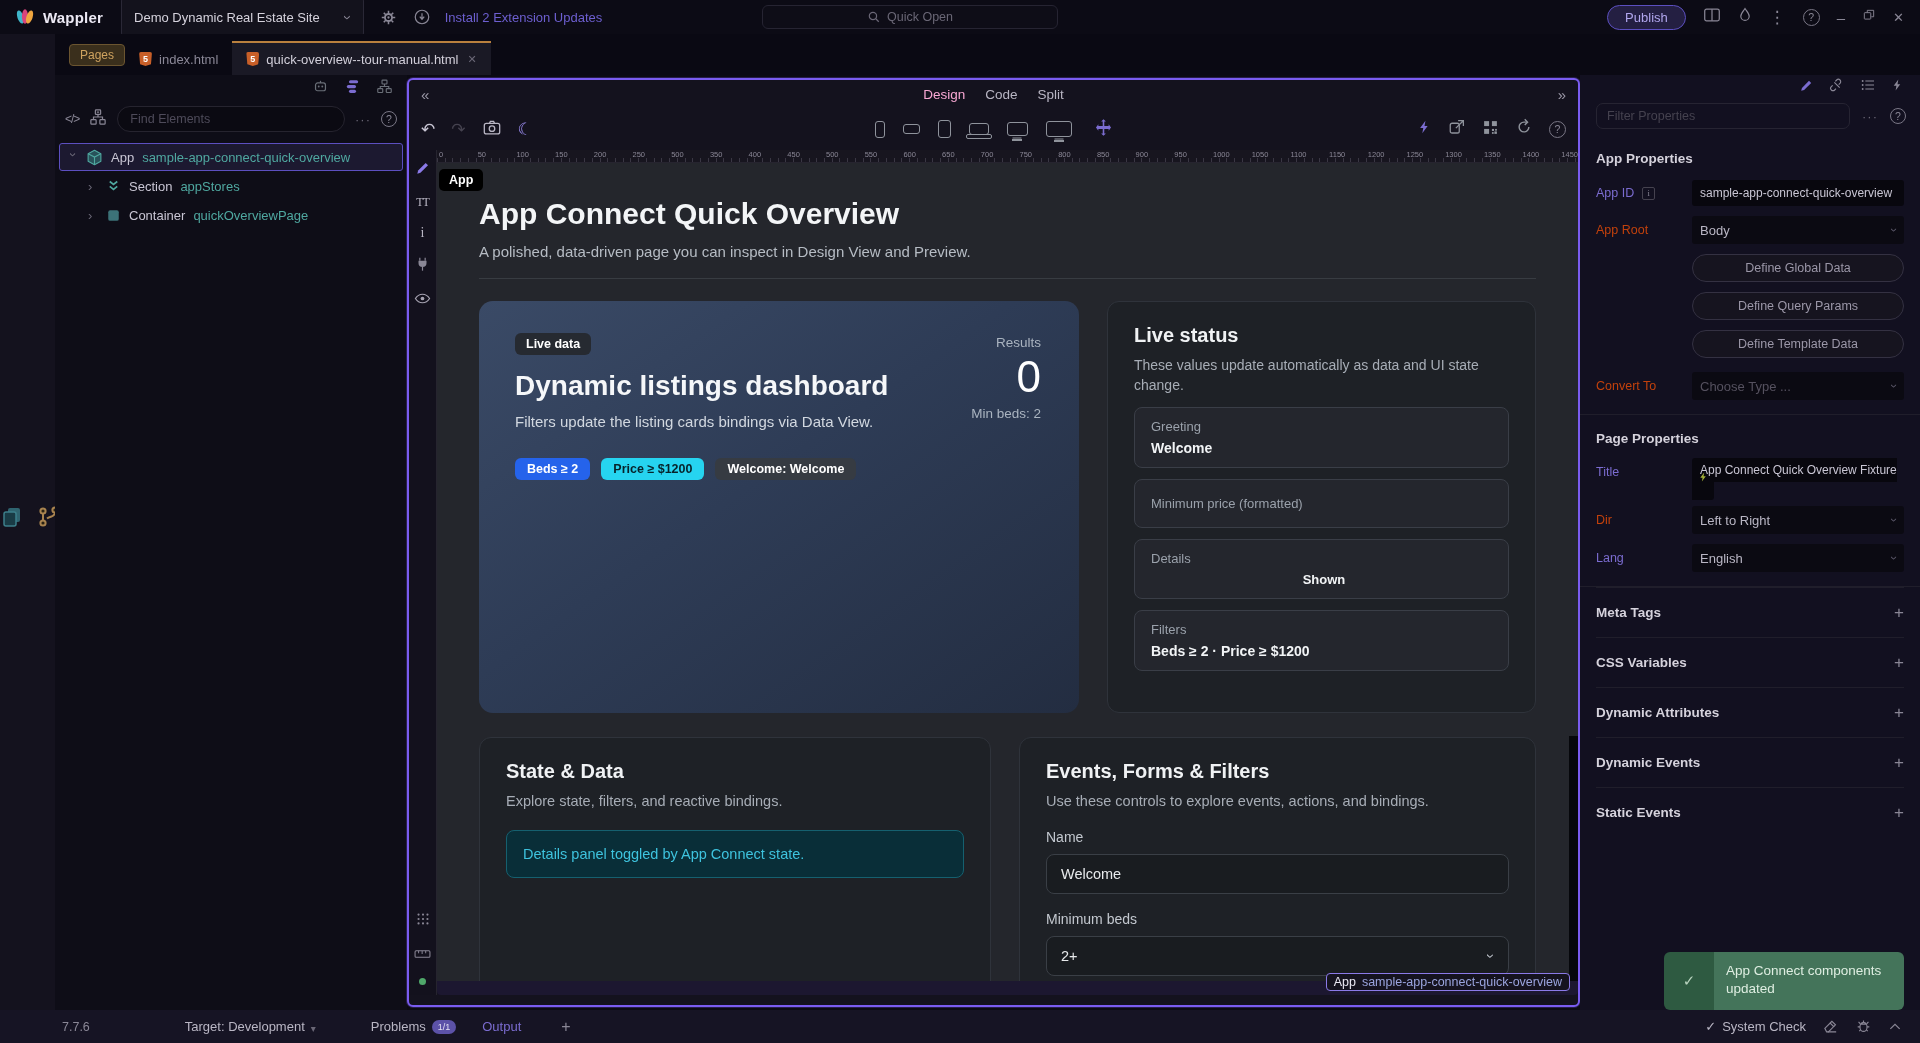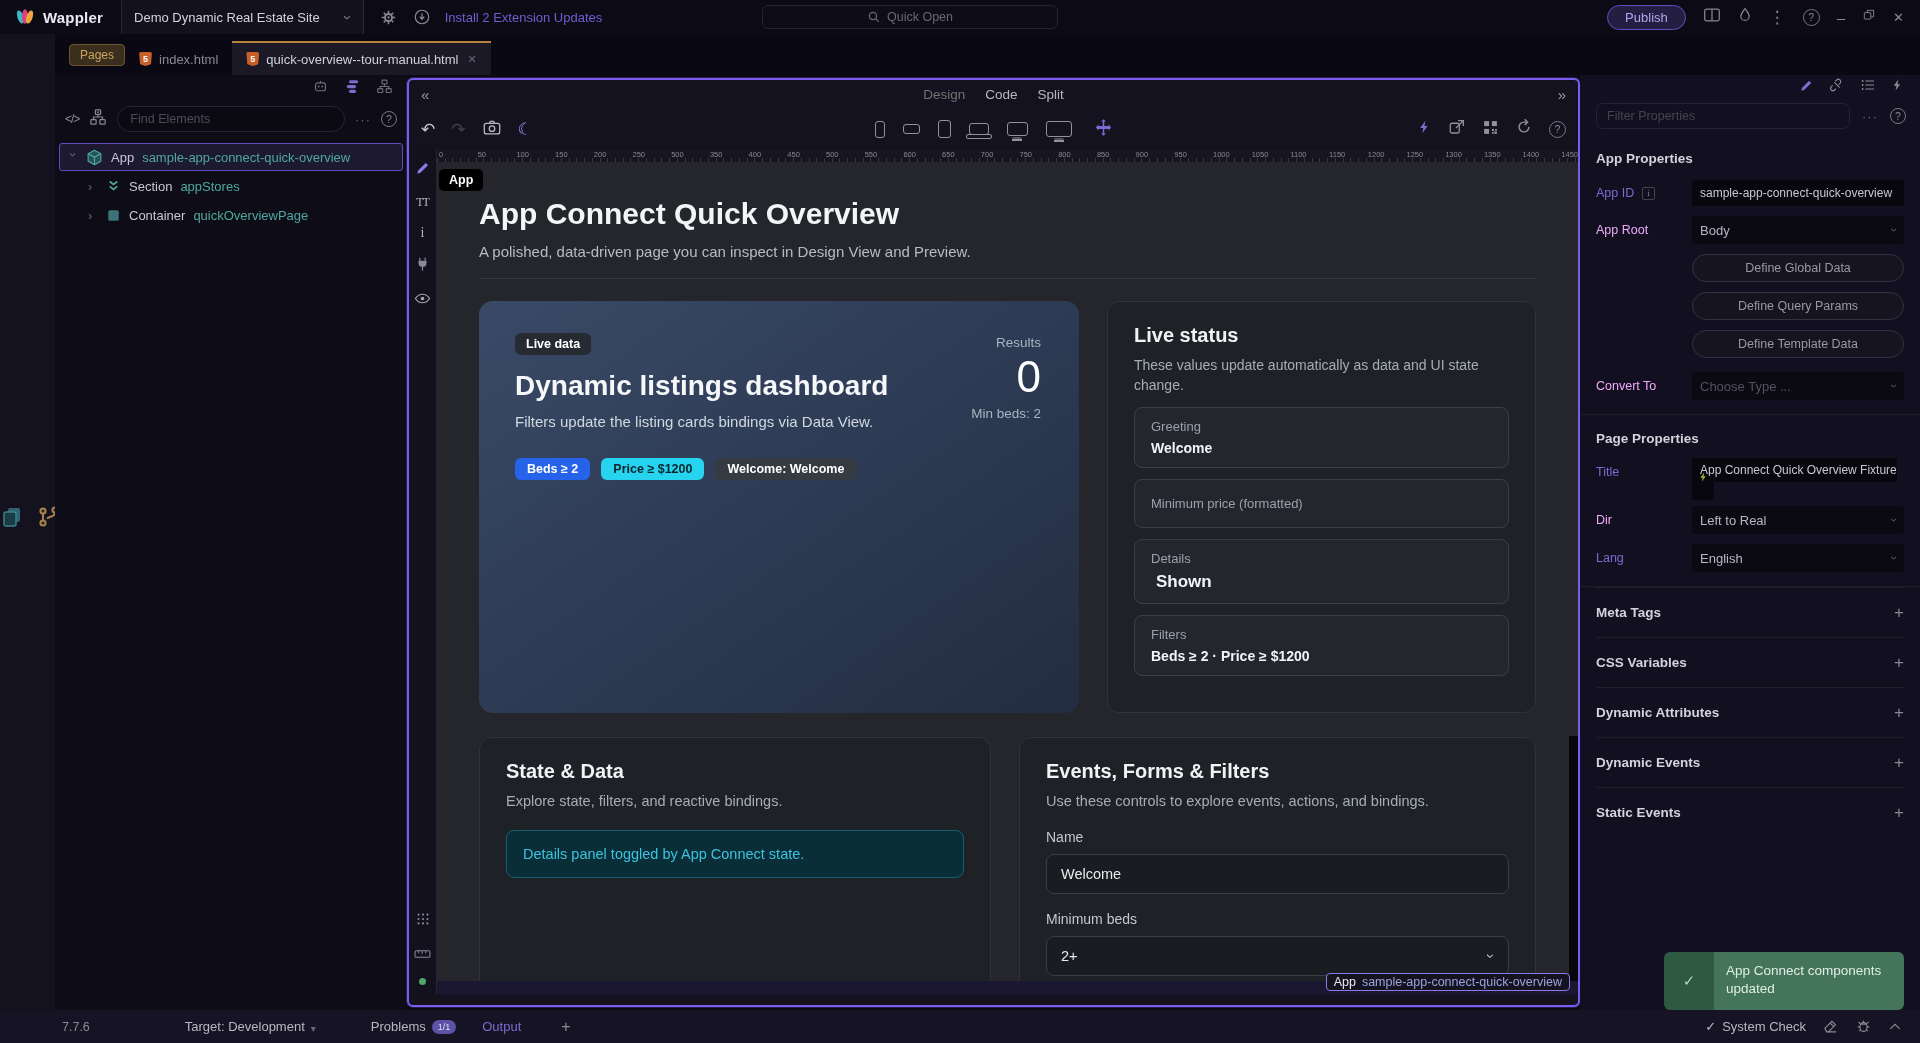--- a/index.html
+++ b/index.html
@@ -52,21 +52,21 @@
   .tchev { color:#6a6776; font-size:13px; width:10px; }
   .rot90 { display:inline-block; transform:rotate(90deg); }
   .t-type { color:#c9c6d4; }
   .t-name { color:#4fa8a0; }
 
   
   .design { position:absolute; left:407px; top:78px; width:1173px; height:929px; border:2px solid #7a5cf0; border-radius:6px; background:#14121e; box-shadow:0 0 0 1px rgba(122,92,240,.25); }
   .d-head { height:28px; display:flex; align-items:center; padding:0 12px; position:relative; }
   .d-tabs { position:absolute; left:0; right:0; display:flex; justify-content:center; gap:20px; font-size:13.5px; }
   .d-tab { color:#b9b6c4; }
-  .d-tab.active { color:#737373; }
+  .d-tab.active { color:#f9a8d4; }
   .d-collapse { color:#9a97a6; font-size:15px; z-index:2; }
   .d-expand { margin-left:auto; color:#9a97a6; font-size:15px; z-index:2; }
   .d-tools { height:42px; display:flex; align-items:center; padding:0 12px; position:relative; }
   .dt-left { display:flex; align-items:center; gap:16px; }
   .dt-center { position:absolute; left:0; right:0; display:flex; justify-content:center; align-items:center; gap:18px; }
   .dt-right { margin-left:auto; display:flex; align-items:center; gap:16px; z-index:2; }
   .undo { color:#c9c6d4; font-size:17px; }
   .redo { color:#45424f; font-size:17px; }
   .moon { color:#9b8cf0; font-size:17px; }
   .dev { border:1.5px solid #8f939c; border-radius:3px; position:relative; display:inline-block; }
@@ -108,21 +108,21 @@
   .res-value { font-size:44px; font-weight:500; color:#fff; margin-top:2px; }
   .res-min { font-size:13.5px; color:#aab4c0; margin-top:4px; }
   .panel-card { background:#1e2126; border:1px solid #2f333b; border-radius:12px; padding:22px 26px; }
   .ls { flex:1; height:412px; }
   .card-h3 { font-size:20px; font-weight:bold; color:#f0f2f4; }
   .card-desc { margin-top:8px; font-size:14px; color:#a7adb6; line-height:1.45; }
   .ls-item { background:#24262d; border:1px solid #3a3e47; border-radius:8px; padding:11px 16px; margin-top:11px; }
   .ls-label { font-size:13px; color:#9aa1ab; }
   .ls-value { font-size:14px; font-weight:bold; color:#f2f4f6; margin-top:6px; }
   .ls-item.empty { padding:16px 16px; }
-  .ls-item.inset .ls-value { font-size:17px; margin-left:5px; }
+  .ls-item.inset .ls-value { font-size:13px; margin-left:5px;text-align:center; }
   .bottom-row { margin-top:24px; }
   .state-card { flex:0 0 512px; height:300px; }
   .events-card { flex:0 0 517px; height:310px; }
   .teal-alert { margin-top:18px; background:#092e38; border:1px solid #15606f; border-radius:8px; padding:15px 16px; color:#3ec3de; font-size:14.5px; }
   .fld-label { margin-top:17px; font-size:14px; color:#c3c8cf; }
   .fld-input { margin-top:9px; width:100%; height:40px; background:#191c20; border:1px solid #3a3f46; border-radius:8px; color:#e8eaec; font-size:14.5px; padding:0 14px; outline:none; font-family:"Liberation Sans",sans-serif; }
   .fld-select { display:flex; align-items:center; justify-content:space-between; padding-right:14px; }
   .sel-chev { color:#c3c8cf; font-size:14px; }
   .cv-thumb { position:absolute; right:0; bottom:0; width:9px; height:245px; background:#06070b; }
   .d-footer { height:14px; background:#1c1730; position:relative; border-radius:0 0 4px 4px; }
@@ -133,21 +133,21 @@
 
   
   .props { position:absolute; left:1580px; top:75px; width:340px; height:935px; background:#121020; }
   .pr-minihead { height:24px; display:flex; justify-content:flex-end; align-items:center; gap:15px; padding-right:16px; }
   .pr-filter { display:flex; align-items:center; gap:12px; padding:4px 14px 6px 16px; }
   .filter-input { flex:1; height:26px; background:transparent; border:1px solid #262432; border-radius:7px; color:#6a6776; font-size:12.5px; padding:0 10px; outline:none; font-family:"Liberation Sans",sans-serif; }
   .filter-input::placeholder { color:#45424f; }
   .pr-body { padding:0 16px; }
   .pr-title { font-size:13.5px; font-weight:bold; color:#d5d2dc; margin:16px 0 14px 0; }
   .prow { display:flex; align-items:center; margin-bottom:10px; }
-  .plabel { width:96px; font-size:12.5px; color:#f0abfc; flex-shrink:0; display:flex; align-items:center; gap:8px; }
+  .plabel { width:96px; font-size:12.5px; color:#c2410c; flex-shrink:0; display:flex; align-items:center; gap:8px; }
   .plabel.dyn { color:#7b6cd0; }
   .pctl { flex:1; }
   .pinput { width:100%; height:26px; background:#08070e; border:none; border-radius:3px; color:#c9c6d4; font-size:12px; padding:0 8px; outline:none; font-family:"Liberation Sans",sans-serif; }
   .pselect { width:100%; height:28px; background:#0b0a12; border-radius:3px; color:#b9b6c4; font-size:13px; padding:0 8px; display:flex; align-items:center; justify-content:space-between; }
   .pselect .dim { color:#55515f; }
   .pselect .sc { color:#5a5768; font-size:12px; }
   .info-sq { width:13px; height:13px; border:1px solid #45424f; border-radius:2px; font-size:8.5px; color:#8a8796; display:flex; align-items:center; justify-content:center; font-family:"Liberation Serif",serif; }
   .define-btn { display:block; width:212px; height:28px; margin:10px 0 10px 96px; border:1px solid #343142; border-radius:14px; background:#16141f; color:#9b97a8; font-size:12.5px; text-align:center; line-height:26px; }
   .pdivider { border-top:1px solid #201e2b; margin:14px -16px 0 -16px; }
   .ptitle-box { width:100%; min-height:40px; background:#08070e; border-radius:3px; color:#c9c6d4; font-size:12px; padding:5px 22px 5px 8px; line-height:1.35; position:relative; }
@@ -704,21 +704,21 @@
             <svg width="11" height="14" viewBox="0 0 24 24">
                 <path d="M13.5 2L5 13.5h5L8.5 22 17 10.5h-5z" fill="#a3b139"></path>
               </svg>
           </span>
         </span>
       </div>
       <div class="prow">
         <span class="plabel">Dir</span>
         <span class="pctl">
           <span class="pselect">
-            <span>Left to Real</span>
+            <span>Left to Right</span>
             <span class="sc rot90">›</span>
           </span>
         </span>
       </div>
       <div class="prow">
         <span class="plabel dyn">Lang</span>
         <span class="pctl">
           <span class="pselect">
             <span>English</span>
             <span class="sc rot90">›</span>

